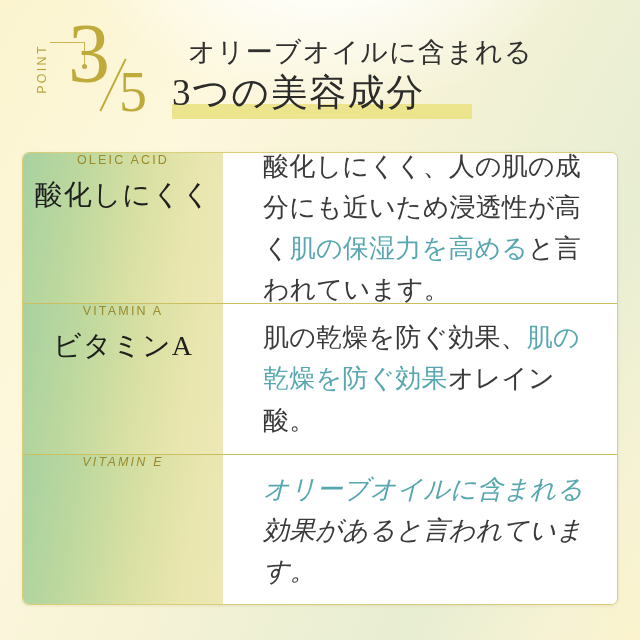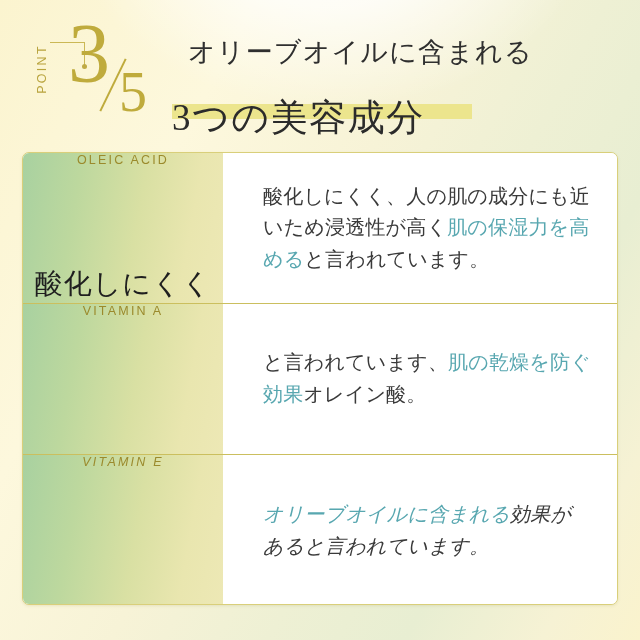--- a/index.html
+++ b/index.html
@@ -130,21 +130,20 @@
     background: #ecE58d;
     background: #ece58d;
   }
   .head-line2 {
     position: relative;
     font-size: 37px;
     letter-spacing: 1.5px;
     color: #2b2b2b;
     white-space: nowrap;
     line-height: 1.08;
-    margin-top: 25px;
   }
 
   
   #card {
     position: absolute;
     left: 22px;
     top: 152px;
     width: 596px;
     height: 453px;
     border-radius: 7px;
@@ -167,21 +166,21 @@
   }
   .row-left {
     position: relative;
     width: 200px;
     flex: 0 0 200px;
     background: linear-gradient(100deg, #a9d2a0 0%, #bcd79d 26%, #d8dfa2 55%, #e8e5ae 78%, #ecE7B4 100%);
     background: linear-gradient(100deg, #a8d1a0 0%, #bdd89e 27%, #d9e0a3 56%, #e9e6af 80%, #edE8B5 100%);
     display: flex;
     flex-direction: column;
     align-items: center;
-    justify-content: space-between;
+    justify-content: flex-start;
   }
   .label-en {
     font-family: "Liberation Sans", "DejaVu Sans", sans-serif;
     font-size: 12.5px;
     letter-spacing: 2.2px;
     color: #9b8a2c;
     margin-bottom: 9px;
     white-space: nowrap;
   }
   .label-ja {
@@ -192,21 +191,21 @@
   }
   .row-right {
     flex: 1 1 auto;
     background: #ffffff;
     display: flex;
     align-items: center;
     padding: 0 26px 0 40px;
     box-sizing: border-box;
   }
   .body-text {
-    font-size: 20px;
+    font-size: 26px;
     line-height: 1.58;
     color: #3a3a3a;
     letter-spacing: 0.2px;
   }
   .accent {
     color: #58a7b0;
   }
 </style>
 </head>
 <body>
@@ -240,23 +239,24 @@
         <div class="label-ja">酸化しにくく</div>
       </div>
       <div class="row-right">
         <div class="body-text"><span>酸化しにくく、人の肌の成分にも近いため浸透性が高く</span><span class="accent">肌の保湿力を高める</span><span>と言われています。</span></div>
       </div>
     </div>
 
     <div class="row">
       <div class="row-left">
         <div class="label-en">VITAMIN A</div>
+        <div class="label-ja">ビタミンA</div>
       </div>
       <div class="row-right">
-        <div class="body-text"><span>と言われています、</span><span class="accent">肌の乾燥を防ぐ効果</span><span>オレイン酸。</span></div>
+        <div class="body-text"><span>肌の乾燥を防ぐ効果、</span><span class="accent">肌の乾燥を防ぐ効果</span><span>オレイン酸。</span></div>
       </div>
     </div>
 
     <div class="row">
       <div class="row-left">
         <div class="label-en">VITAMIN E</div>
       </div>
       <div class="row-right">
         <div class="body-text"><span></span><span class="accent">オリーブオイルに含まれる</span><span>効果があると言われています。</span></div>
       </div>

